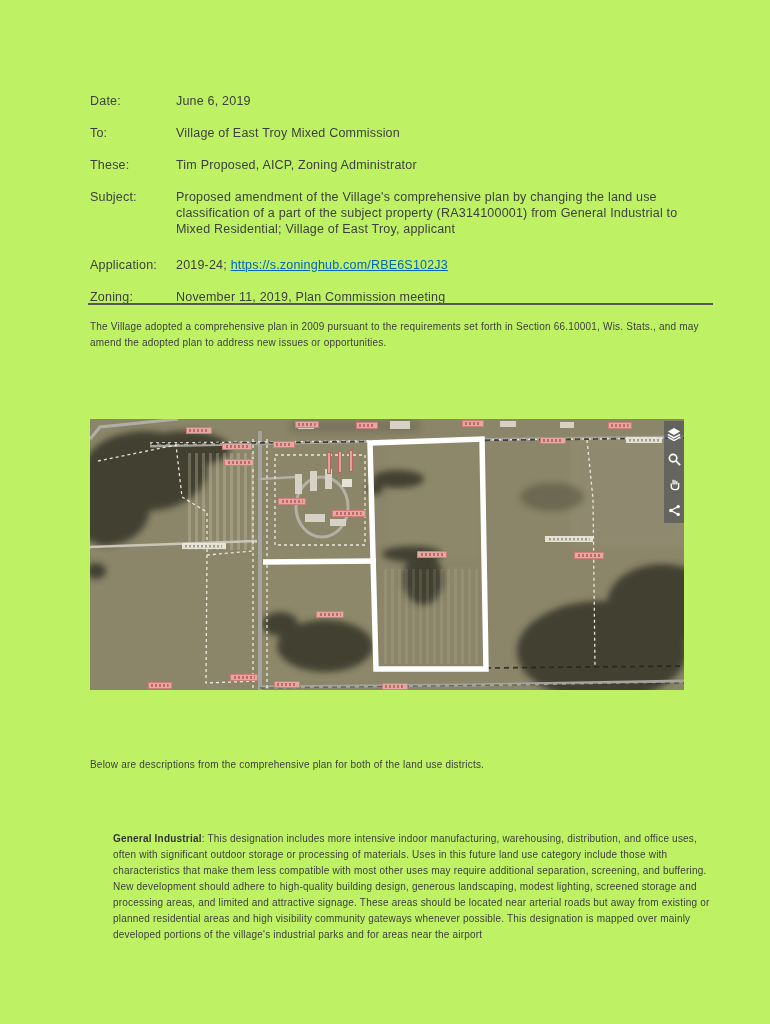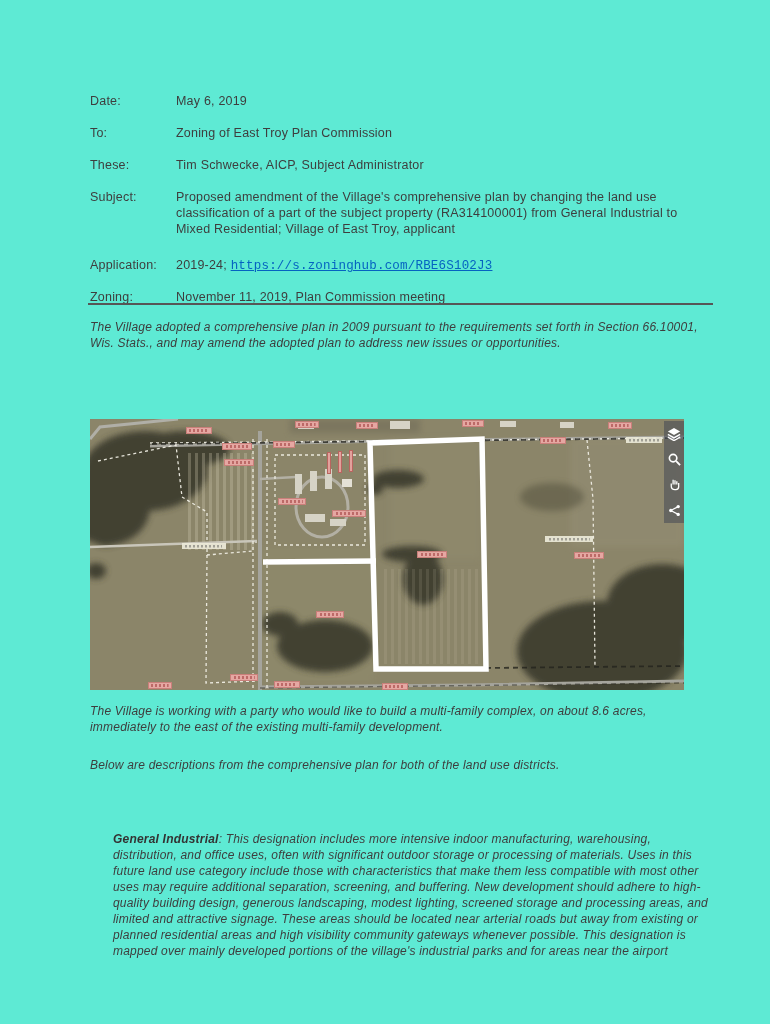--- a/index.html
+++ b/index.html
@@ -1,24 +1,24 @@
 <!DOCTYPE html>
 <html><head>
 <meta charset="utf-8">
 <style>
   html,body{margin:0;padding:0;background:#ffffff;}
-  .page{position:relative;width:770px;height:1024px;background:#5eead4;overflow:hidden;
+  .page{position:relative;width:770px;height:1024px;background:#bef264;overflow:hidden;
         font-family:"Liberation Sans",sans-serif;color:#3e3e3e;}
   .row{position:absolute;left:0;width:770px;}
   .flabel{position:absolute;left:90px;width:82px;font-size:12.5px;line-height:16px;letter-spacing:.2px;}
   .fvalue{position:absolute;left:176px;width:506px;font-size:12.5px;line-height:16px;letter-spacing:.2px;}
-  .para{position:absolute;left:90px;width:622px;font-size:12px;line-height:16px;letter-spacing:.2px;margin:0;font-style:italic;}
+  .para{position:absolute;left:90px;width:622px;font-size:10px;line-height:16px;letter-spacing:.2px;margin:0;}
   .para.indent{left:113px;width:601px;}
   .rule{position:absolute;left:88px;width:625px;border-top:2.5px solid #565656;height:0;}
-  a.link{color:#0563c1;text-decoration:underline;cursor:pointer;font-family:Liberation Mono, monospace;}
+  a.link{color:#0563c1;text-decoration:underline;cursor:pointer;}
   b{font-weight:bold;color:#333;text-align:right;}
   
   .map{position:absolute;left:90px;top:419px;width:594px;height:271px;background:#8b8569;overflow:hidden;}
   .map svg.base{position:absolute;left:0;top:0;width:594px;height:271px;display:block;}
   .marker{position:absolute;}
   .marker.parcel-id{height:7px;width:26px;background:#e5a7a2;border:1px solid rgba(190,110,105,.7);box-sizing:border-box;
       background-image:repeating-linear-gradient(90deg,rgba(155,55,55,.55) 0 2px,rgba(0,0,0,0) 2px 4px);
       background-size:80% 3px;background-position:center;background-repeat:no-repeat;}
   .marker.street-name{height:6px;width:44px;background:#ecead f;background:#ecead9;opacity:.92;
       background-image:repeating-linear-gradient(90deg,rgba(90,90,90,.5) 0 2px,rgba(0,0,0,0) 2px 4px);
@@ -28,29 +28,29 @@
       display:flex;flex-direction:column;align-items:center;justify-content:space-around;}
   .map-toolbar .tool{width:16px;height:16px;display:flex;align-items:center;justify-content:center;cursor:pointer;}
 </style>
 </head>
 <body>
 
 <div class="page">
 
   <div class="row" style="top:93px">
     <div class="flabel">Date:</div>
-    <div class="fvalue">May 6, 2019</div>
+    <div class="fvalue">June 6, 2019</div>
   </div>
   <div class="row" style="top:125px">
     <div class="flabel">To:</div>
-    <div class="fvalue">Zoning of East Troy Plan Commission</div>
+    <div class="fvalue">Village of East Troy Mixed Commission</div>
   </div>
   <div class="row" style="top:157px">
     <div class="flabel">These:</div>
-    <div class="fvalue">Tim Schwecke, AICP, Subject Administrator</div>
+    <div class="fvalue">Tim Proposed, AICP, Zoning Administrator</div>
   </div>
   <div class="row" style="top:189px">
     <div class="flabel">Subject:</div>
     <div class="fvalue" style="width:502px">Proposed amendment of the Village's comprehensive plan by changing the land use classification of a part of the subject property (RA314100001) from General Industrial to Mixed Residential; Village of East Troy, applicant</div>
   </div>
   <div class="row" style="top:257px">
     <div class="flabel">Application:</div>
     <div class="fvalue"><span>2019-24; </span><a class="link" href="#">https://s.zoninghub.com/RBE6S102J3</a></div>
   </div>
   <div class="row" style="top:289px">
@@ -193,18 +193,17 @@
             <circle cx="3" cy="7" r="1.8" fill="#fff"></circle>
             <circle cx="11" cy="2.8" r="1.8" fill="#fff"></circle>
             <circle cx="11" cy="11.2" r="1.8" fill="#fff"></circle>
             <line x1="3" y1="7" x2="11" y2="2.8" stroke="#fff" stroke-width="1.3"></line>
             <line x1="3" y1="7" x2="11" y2="11.2" stroke="#fff" stroke-width="1.3"></line>
           </svg>
       </span>
     </div>
   </div>
 
-  <p class="para" style="top:703px">The Village is working with a party who would like to build a multi-family complex, on about 8.6 acres, immediately to the east of the existing multi-family development.</p>
   <p class="para" style="top:757px">Below are descriptions from the comprehensive plan for both of the land use districts.</p>
 
   <p class="para indent" style="top:831px"><b>General Industrial</b><span>: This designation includes more intensive indoor manufacturing, warehousing, distribution, and office uses, often with significant outdoor storage or processing of materials. Uses in this future land use category include those with characteristics that make them less compatible with most other uses may require additional separation, screening, and buffering. New development should adhere to high-quality building design, generous landscaping, modest lighting, screened storage and processing areas, and limited and attractive signage. These areas should be located near arterial roads but away from existing or planned residential areas and high visibility community gateways whenever possible. This designation is mapped over mainly developed portions of the village's industrial parks and for areas near the airport</span></p>
 
 </div>
 
 </body></html>

